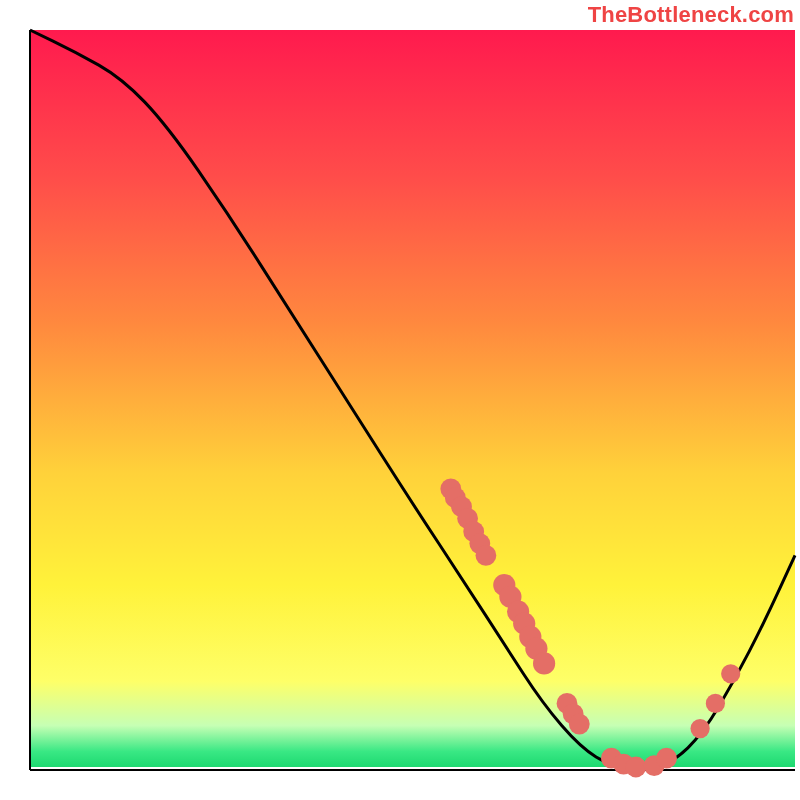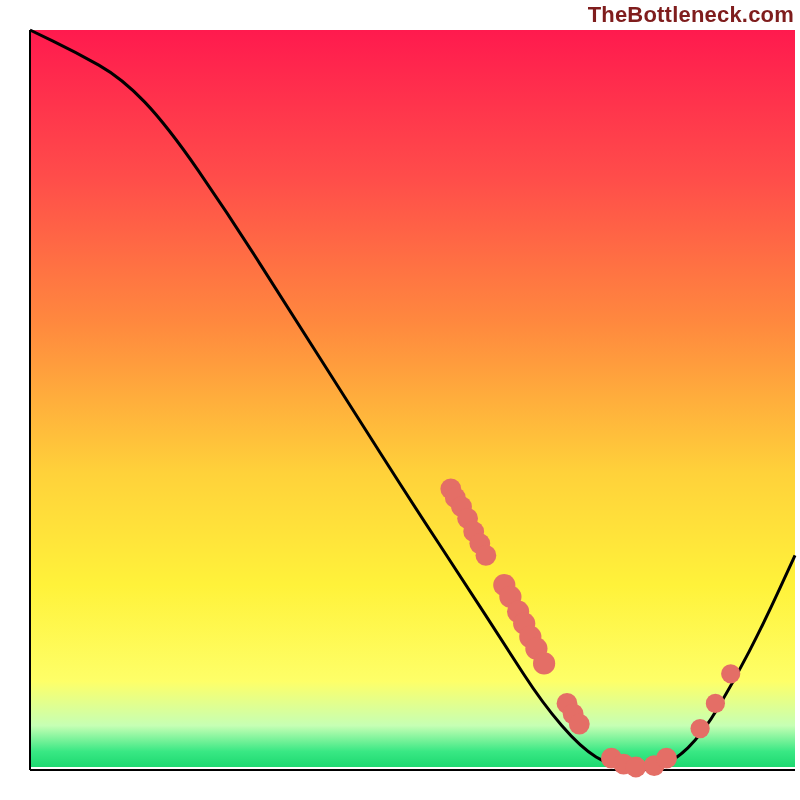--- a/index.html
+++ b/index.html
@@ -15,21 +15,21 @@
     position: relative;
     width: 800px;
     height: 800px;
   }
   .watermark {
     position: absolute;
     top: 2px;
     right: 6px;
     font-size: 22px;
     font-weight: bold;
-    color: #7f1d1d;
+    color: #ef4444;
     letter-spacing: 0.2px;
     z-index: 10;
   }
   svg.plot {
     position: absolute;
     left: 0;
     top: 0;
   }
 </style>
 </head>

